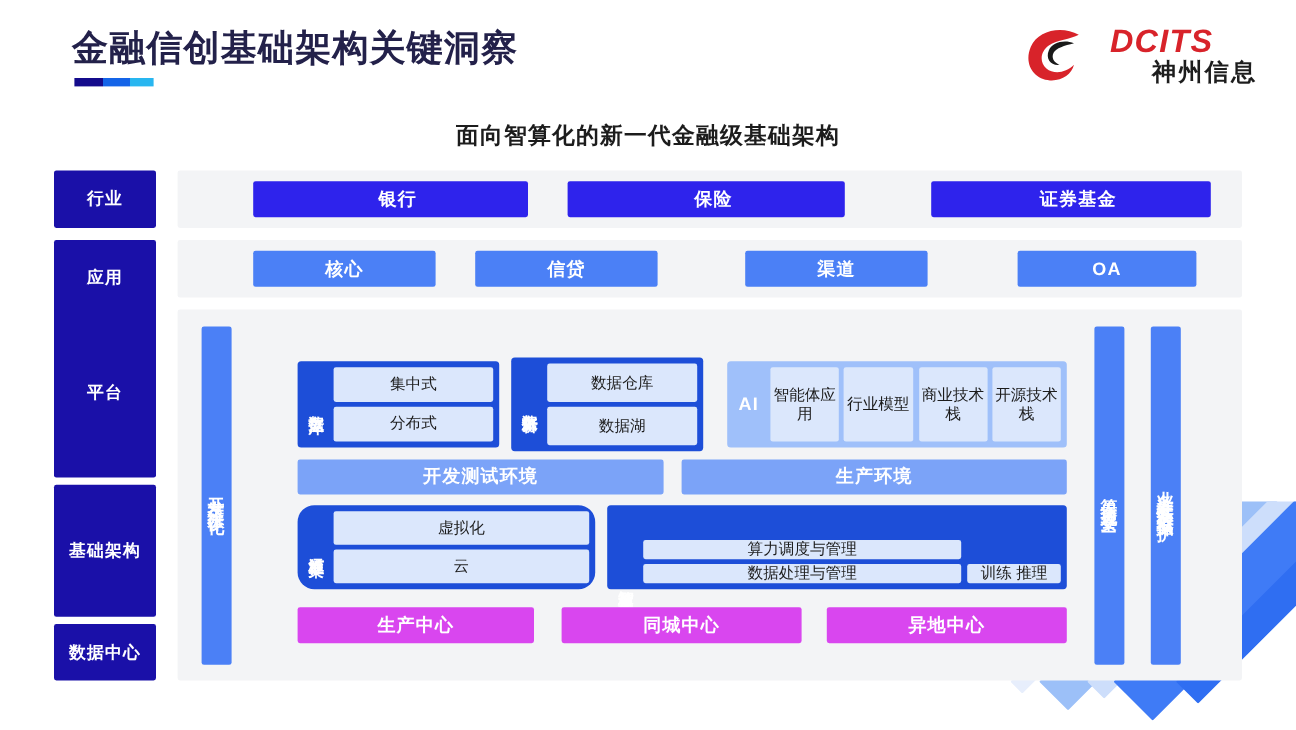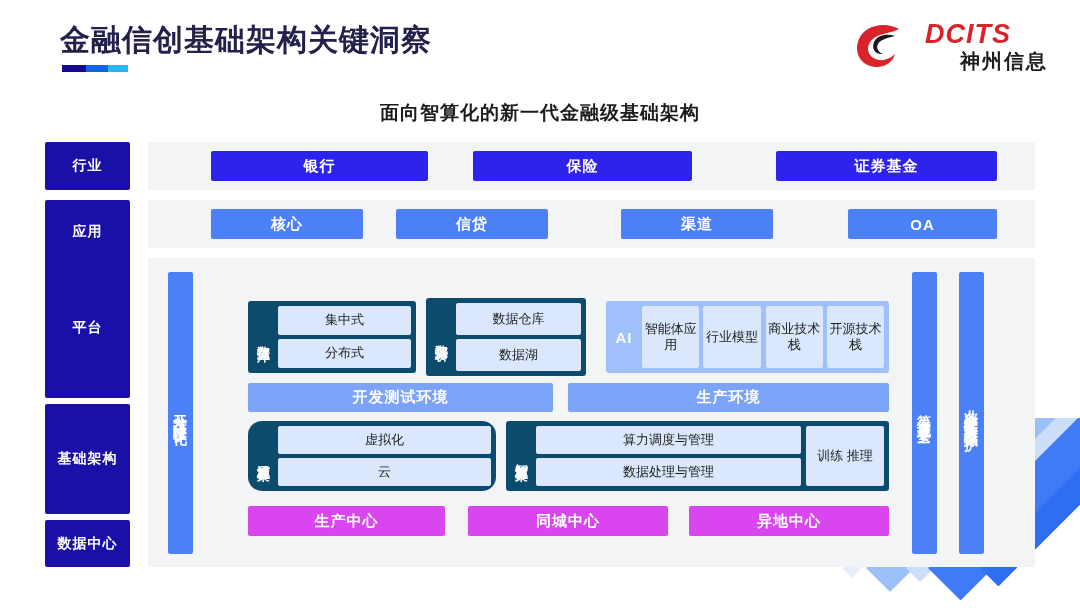--- a/index.html
+++ b/index.html
@@ -161,20 +161,21 @@
     background: #2e23ec;
     color: #ffffff;
     font-size: 15px;
     font-weight: bold;
     letter-spacing: 1px;
     display: flex;
     align-items: center;
     justify-content: center;
     height: 30px;
     border-radius: 2px;
+    padding-left: 12px;
   }
   .chip-app {
     background: #4b80f6;
     color: #ffffff;
     font-size: 15px;
     font-weight: bold;
     letter-spacing: 1px;
     display: flex;
     align-items: center;
     justify-content: center;
@@ -214,21 +215,21 @@
     writing-mode: vertical-rl;
     letter-spacing: 3px;
   }
   .vbar-devops { left: 20px;  top: 14px; width: 25px; height: 282px; }
   .vbar-sec    { left: 764px; top: 14px; width: 25px; height: 282px; }
   .vbar-bcdr   { left: 811px; top: 14px; width: 25px; height: 282px; background: #4b80f6; }
 
   
   .group {
     position: absolute;
-    background: #0c4a6e;
+    background: #1d4ed8;
     border-radius: 3px;
     display: flex;
     align-items: stretch;
     padding: 5px;
     box-sizing: border-box;
     gap: 5px;
   }
   .group-label {
     flex: 0 0 auto;
     color: #ffffff;
@@ -270,21 +271,21 @@
     text-align: center;
     line-height: 1.25;
   }
 
   .g-db       { left: 100px; top: 43px; width: 168px; height: 72px; }
   .g-da       { left: 278px; top: 40px; width: 160px; height: 78px; }
   .g-ai       { left: 458px; top: 43px; width: 283px; height: 72px; background: #9fc0fa; }
   .g-ai .group-label { font-size: 15px; writing-mode: horizontal-tb; width: 26px; font-weight: bold; }
 
   .g-comp     { left: 100px; top: 163px; width: 248px; height: 70px; border-radius: 14px; }
-  .g-smart    { left: 358px; top: 163px; width: 383px; height: 70px; }
+  .g-smart    { left: 358px; top: 163px; width: 383px; height: 70px; align-items: flex-end; }
 
   .bar-wide {
     position: absolute;
     background: #7ba3f8;
     color: #ffffff;
     font-size: 15px;
     font-weight: bold;
     display: flex;
     align-items: center;
     justify-content: center;

